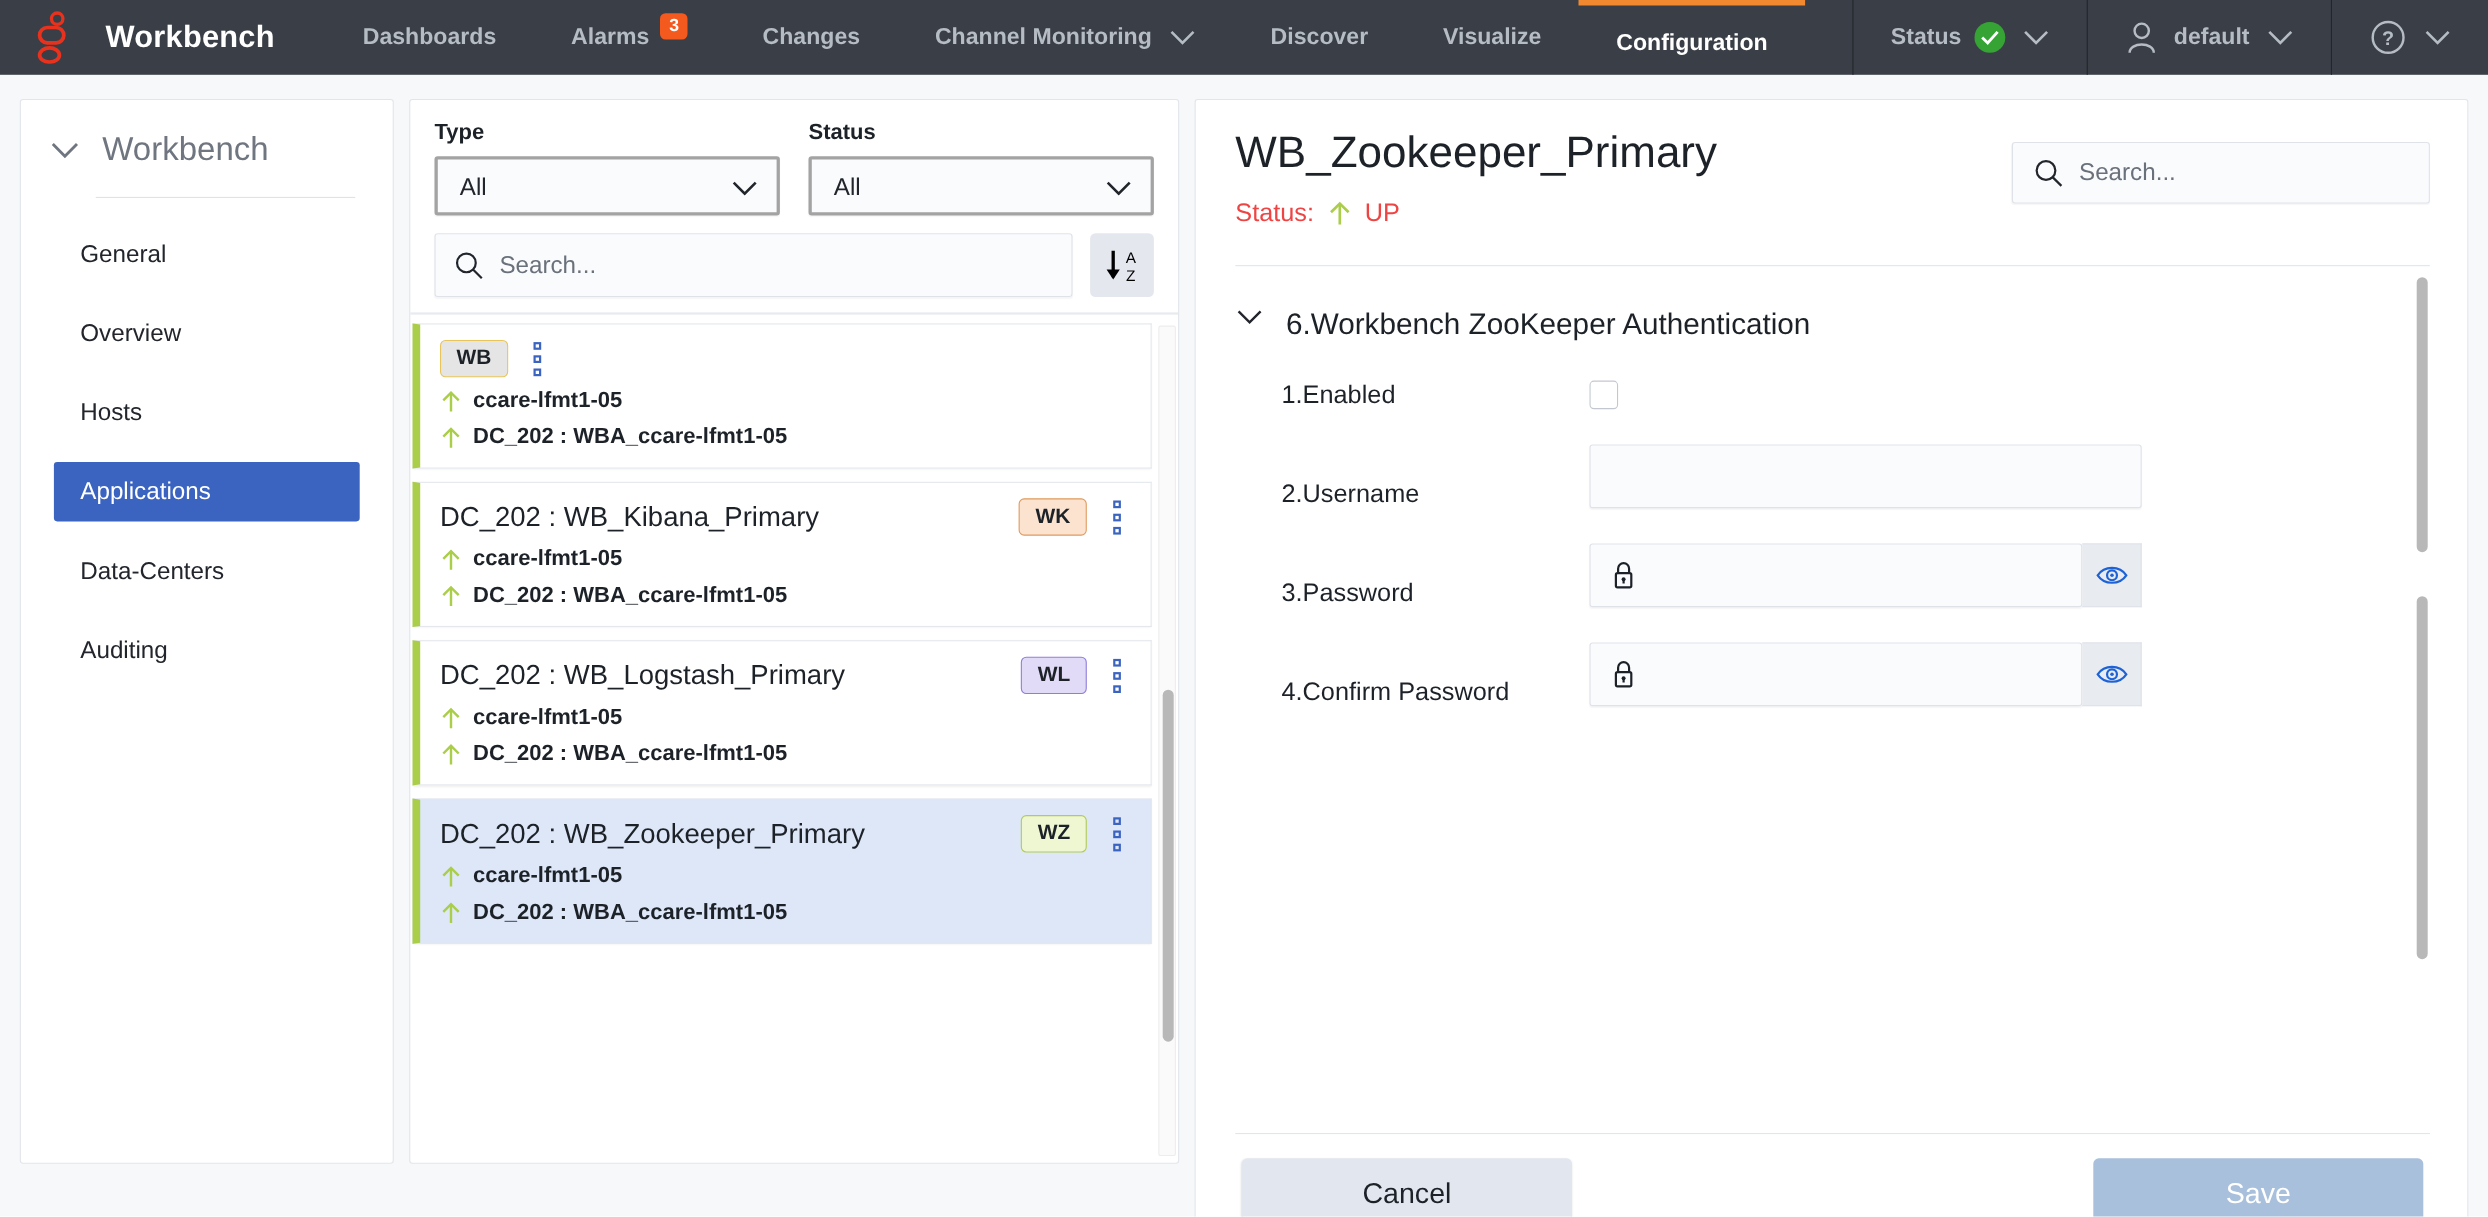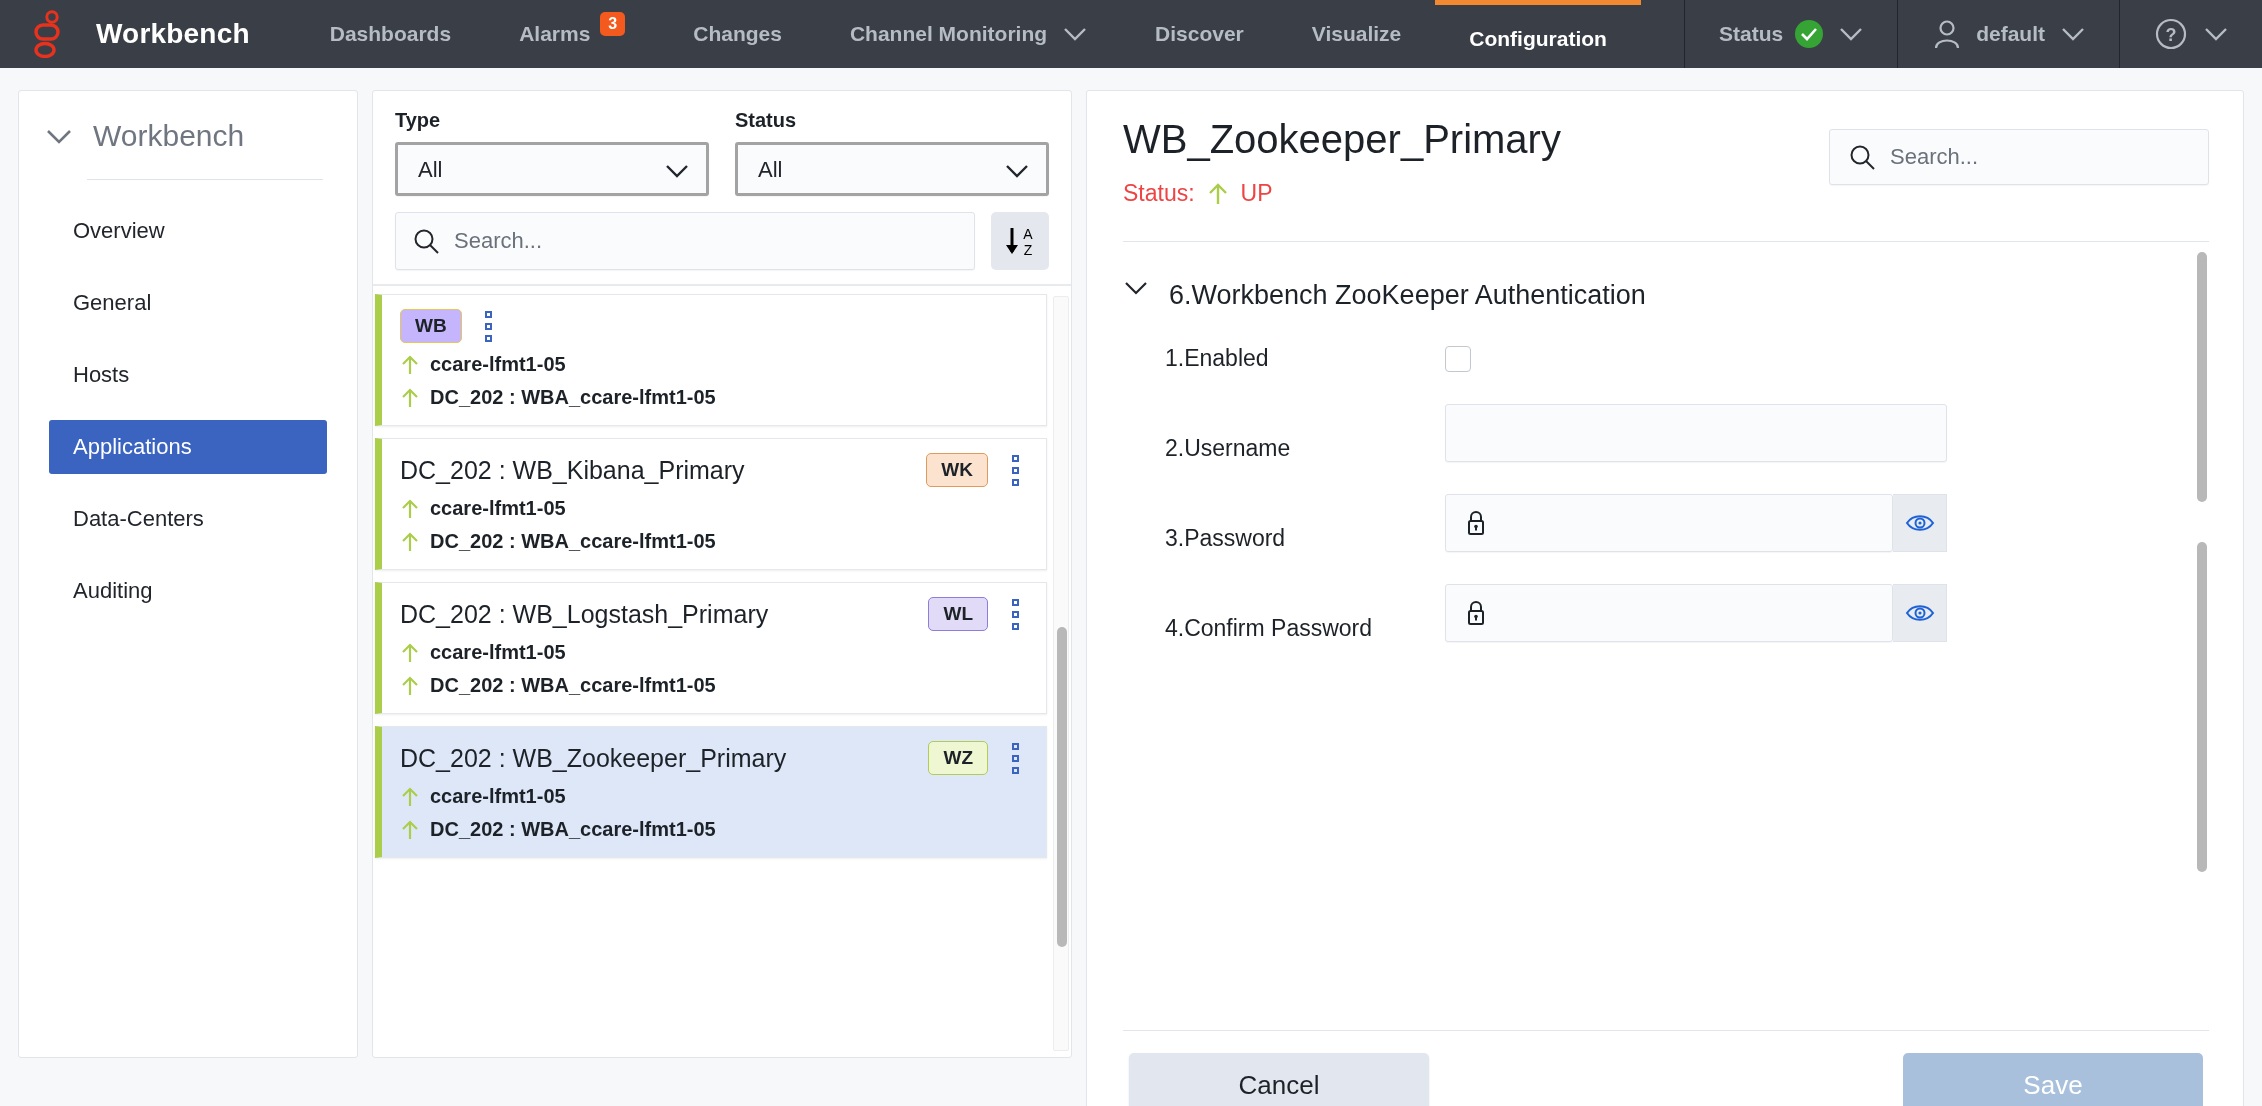--- a/index.html
+++ b/index.html
@@ -415,24 +415,24 @@
       <span>
         <svg width="28" height="16" viewBox="0 0 28 16">
             <polyline points="3,3 14,14 25,3" fill="none" stroke="#6f7680" stroke-width="2.6"></polyline>
           </svg>
       </span>
       <span>Workbench</span>
     </div>
     <div class="sb-rule"></div>
     <div class="sb-items">
       <div class="sb-item">
+        <span>General</span>
+      </div>
+      <div class="sb-item">
         <span>Overview</span>
-      </div>
-      <div class="sb-item">
-        <span>General</span>
       </div>
       <div class="sb-item">
         <span>Hosts</span>
       </div>
       <div class="sb-item active">
         <span>Applications</span>
       </div>
       <div class="sb-item">
         <span>Data-Centers</span>
       </div>
@@ -488,21 +488,21 @@
         </div>
       </div>
     </div>
     <div class="list-sep"></div>
 
     <div class="cards">
       <div class="cards-inner">
 
         <div class="card" style="border-left-color:#aacd4a">
           <div class="card-top">
-            <span class="type-badge" style="background:#c4b5fd;border:1px solid #e8c55a">WB</span>
+            <span class="type-badge" style="background:#e5e5e5;border:1px solid #e8c55a">WB</span>
             <span class="kebab">
                 <i></i>
                 <i></i>
                 <i></i>
               </span>
           </div>
           <div class="card-line">
             <span>
               <svg width="20" height="22" viewBox="0 0 20 22">
                   <line x1="10" y1="3" x2="10" y2="20" stroke="#aacd4a" stroke-width="2.2"></line>

